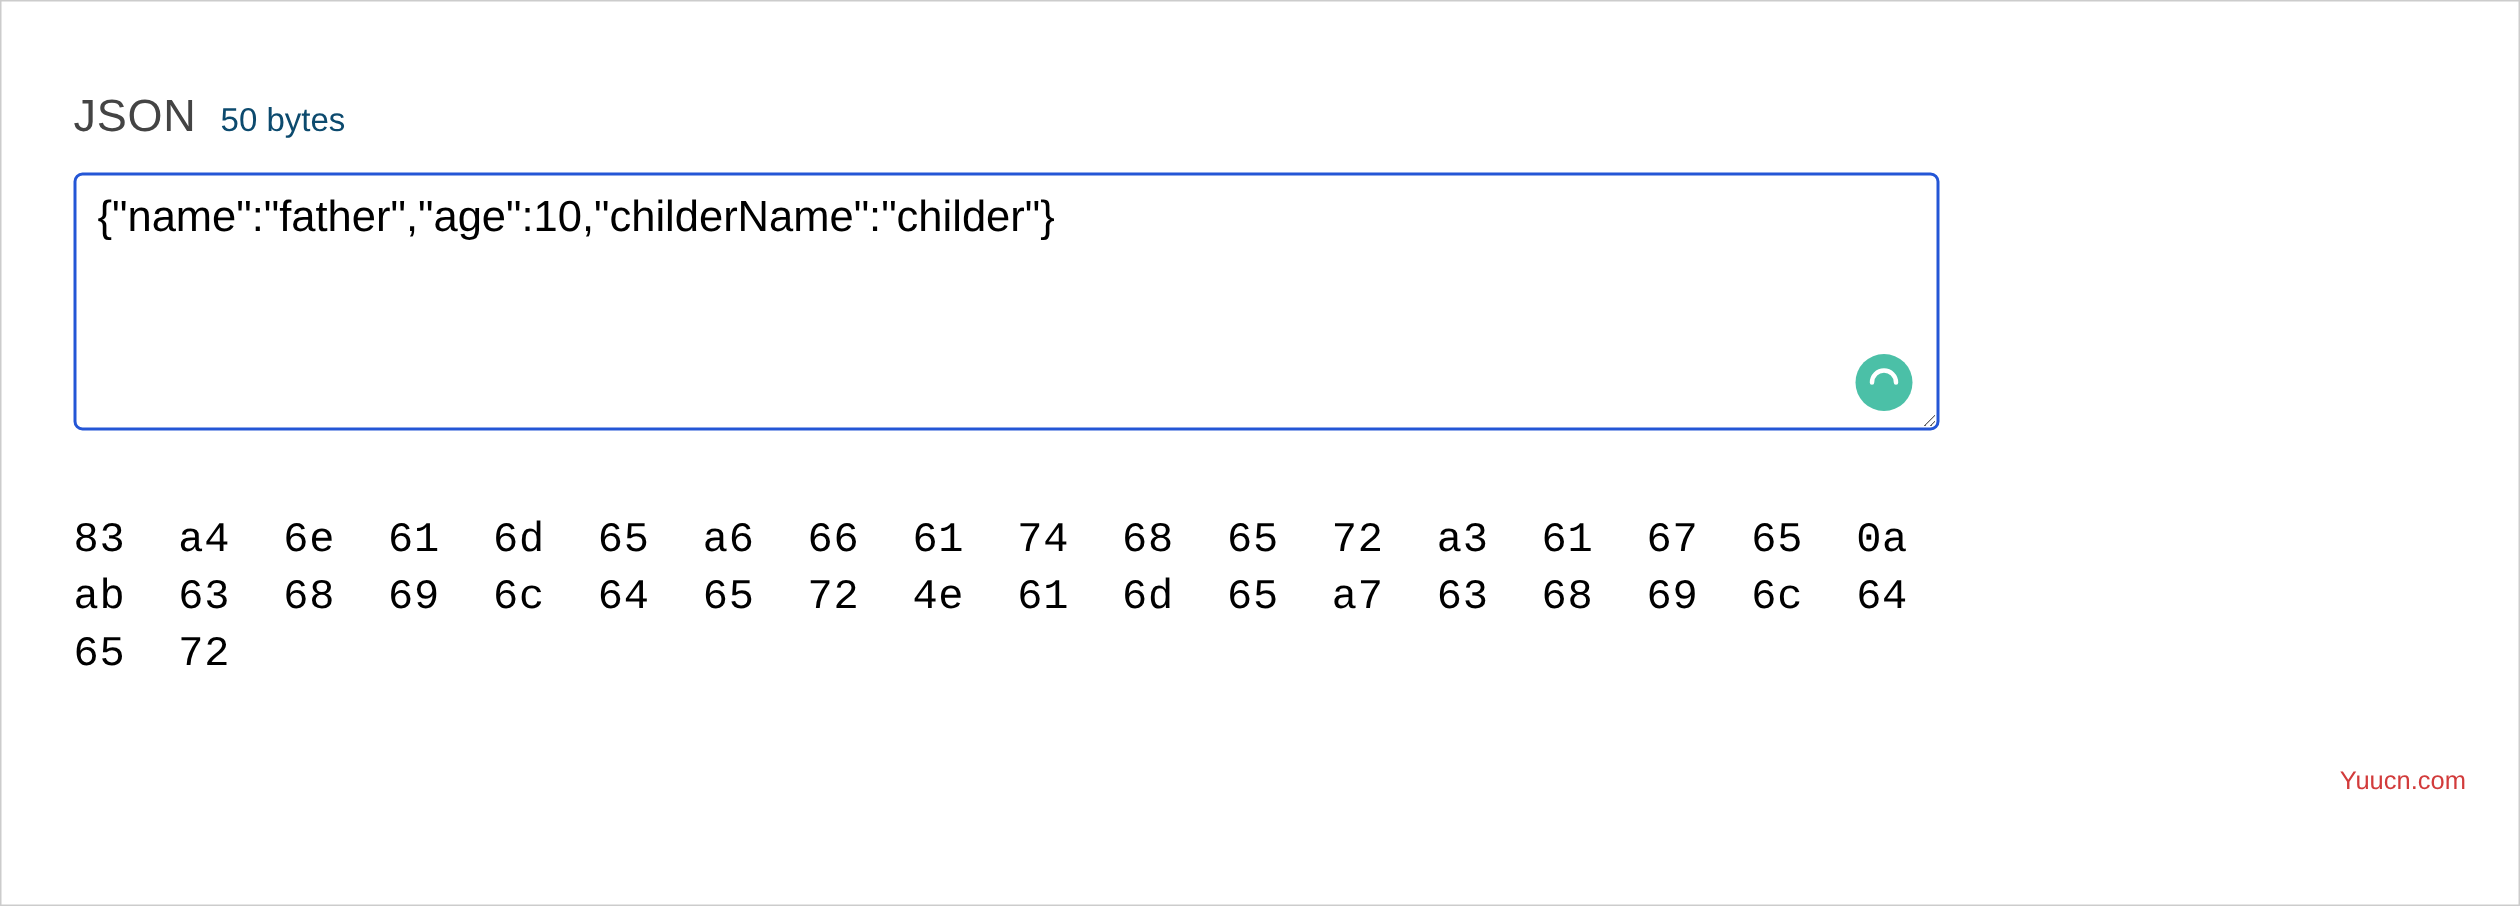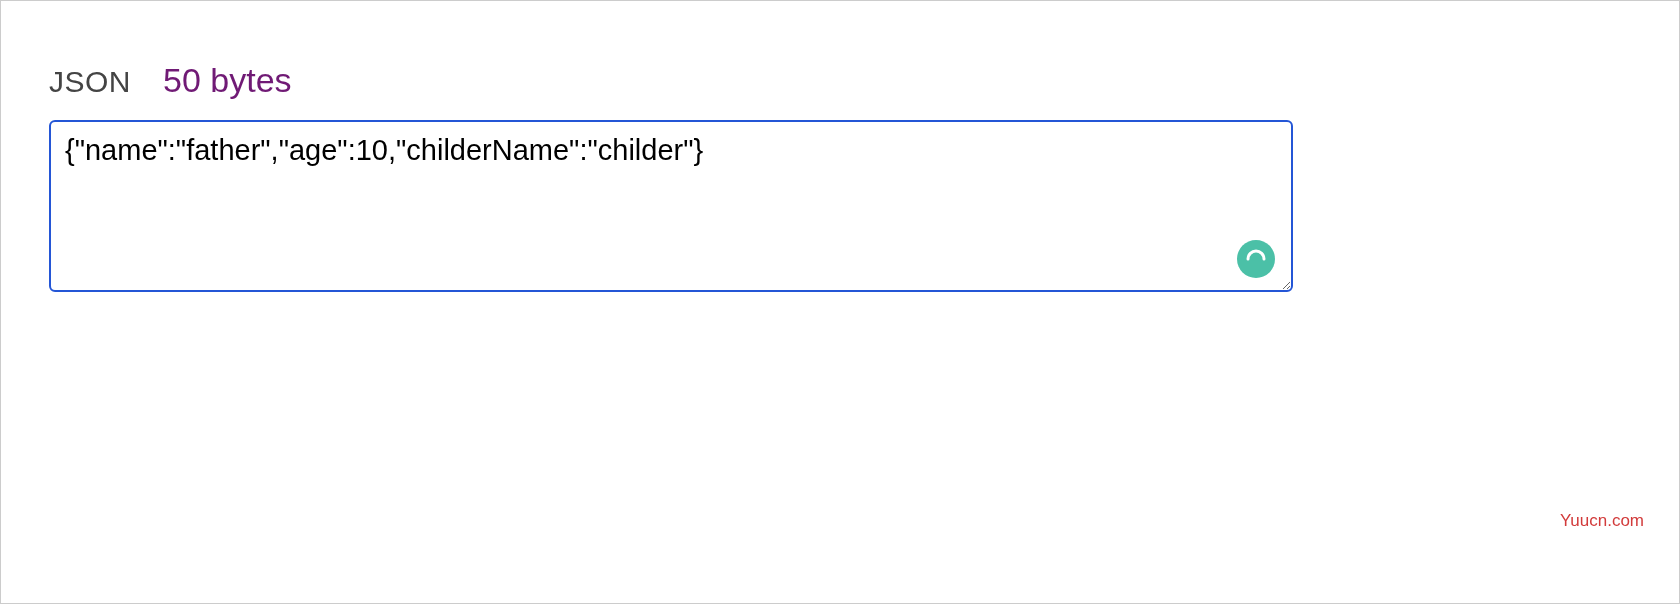--- a/index.html
+++ b/index.html
@@ -15,33 +15,33 @@
       padding: 0;
       border: 1px solid #cccccc;
       position: relative;
     }
     .container {
       padding: 60px 48px 40px 48px;
     }
     .header-row {
       display: flex;
       align-items: baseline;
-      gap: 32px;
+      gap: 16px;
       margin-bottom: 20px;
     }
     .section-label {
       font-size: 30px;
       font-weight: 300;
       color: #444444;
       letter-spacing: 0.5px;
     }
     .byte-info {
-      font-size: 34px;
+      font-size: 22px;
       font-weight: 400;
-      color: #701a75;
+      color: #0c4a6e;
     }
     .percent-info {
       font-size: 27px;
       font-weight: 400;
       color: #222222;
     }
     .json-textarea {
       width: 1244px;
       height: 172px;
       border: 2px solid #2456d6;
@@ -108,16 +108,17 @@
   <div class="textarea-wrapper">
     <textarea class="json-textarea" style="">{"name":"father","age":10,"childerName":"childer"}</textarea>
     <div class="check-badge">
       <svg viewBox="0 0 24 24" fill="none" stroke="#ffffff" stroke-width="3" stroke-linecap="round">
         <path d="M4 12 A8 8 0 0 1 20 12"></path>
       </svg>
     </div>
   </div>
 
 
+  <div class="hex-output">83 a4 6e 61 6d 65 a6 66 61 74 68 65 72 a3 61 67 65 0a ab 63 68 69 6c 64 65 72 4e 61 6d 65 a7 63 68 69 6c 64 65 72</div>
 
 </div>
 
 <div class="watermark">Yuucn.com</div>
 
 </body></html>

